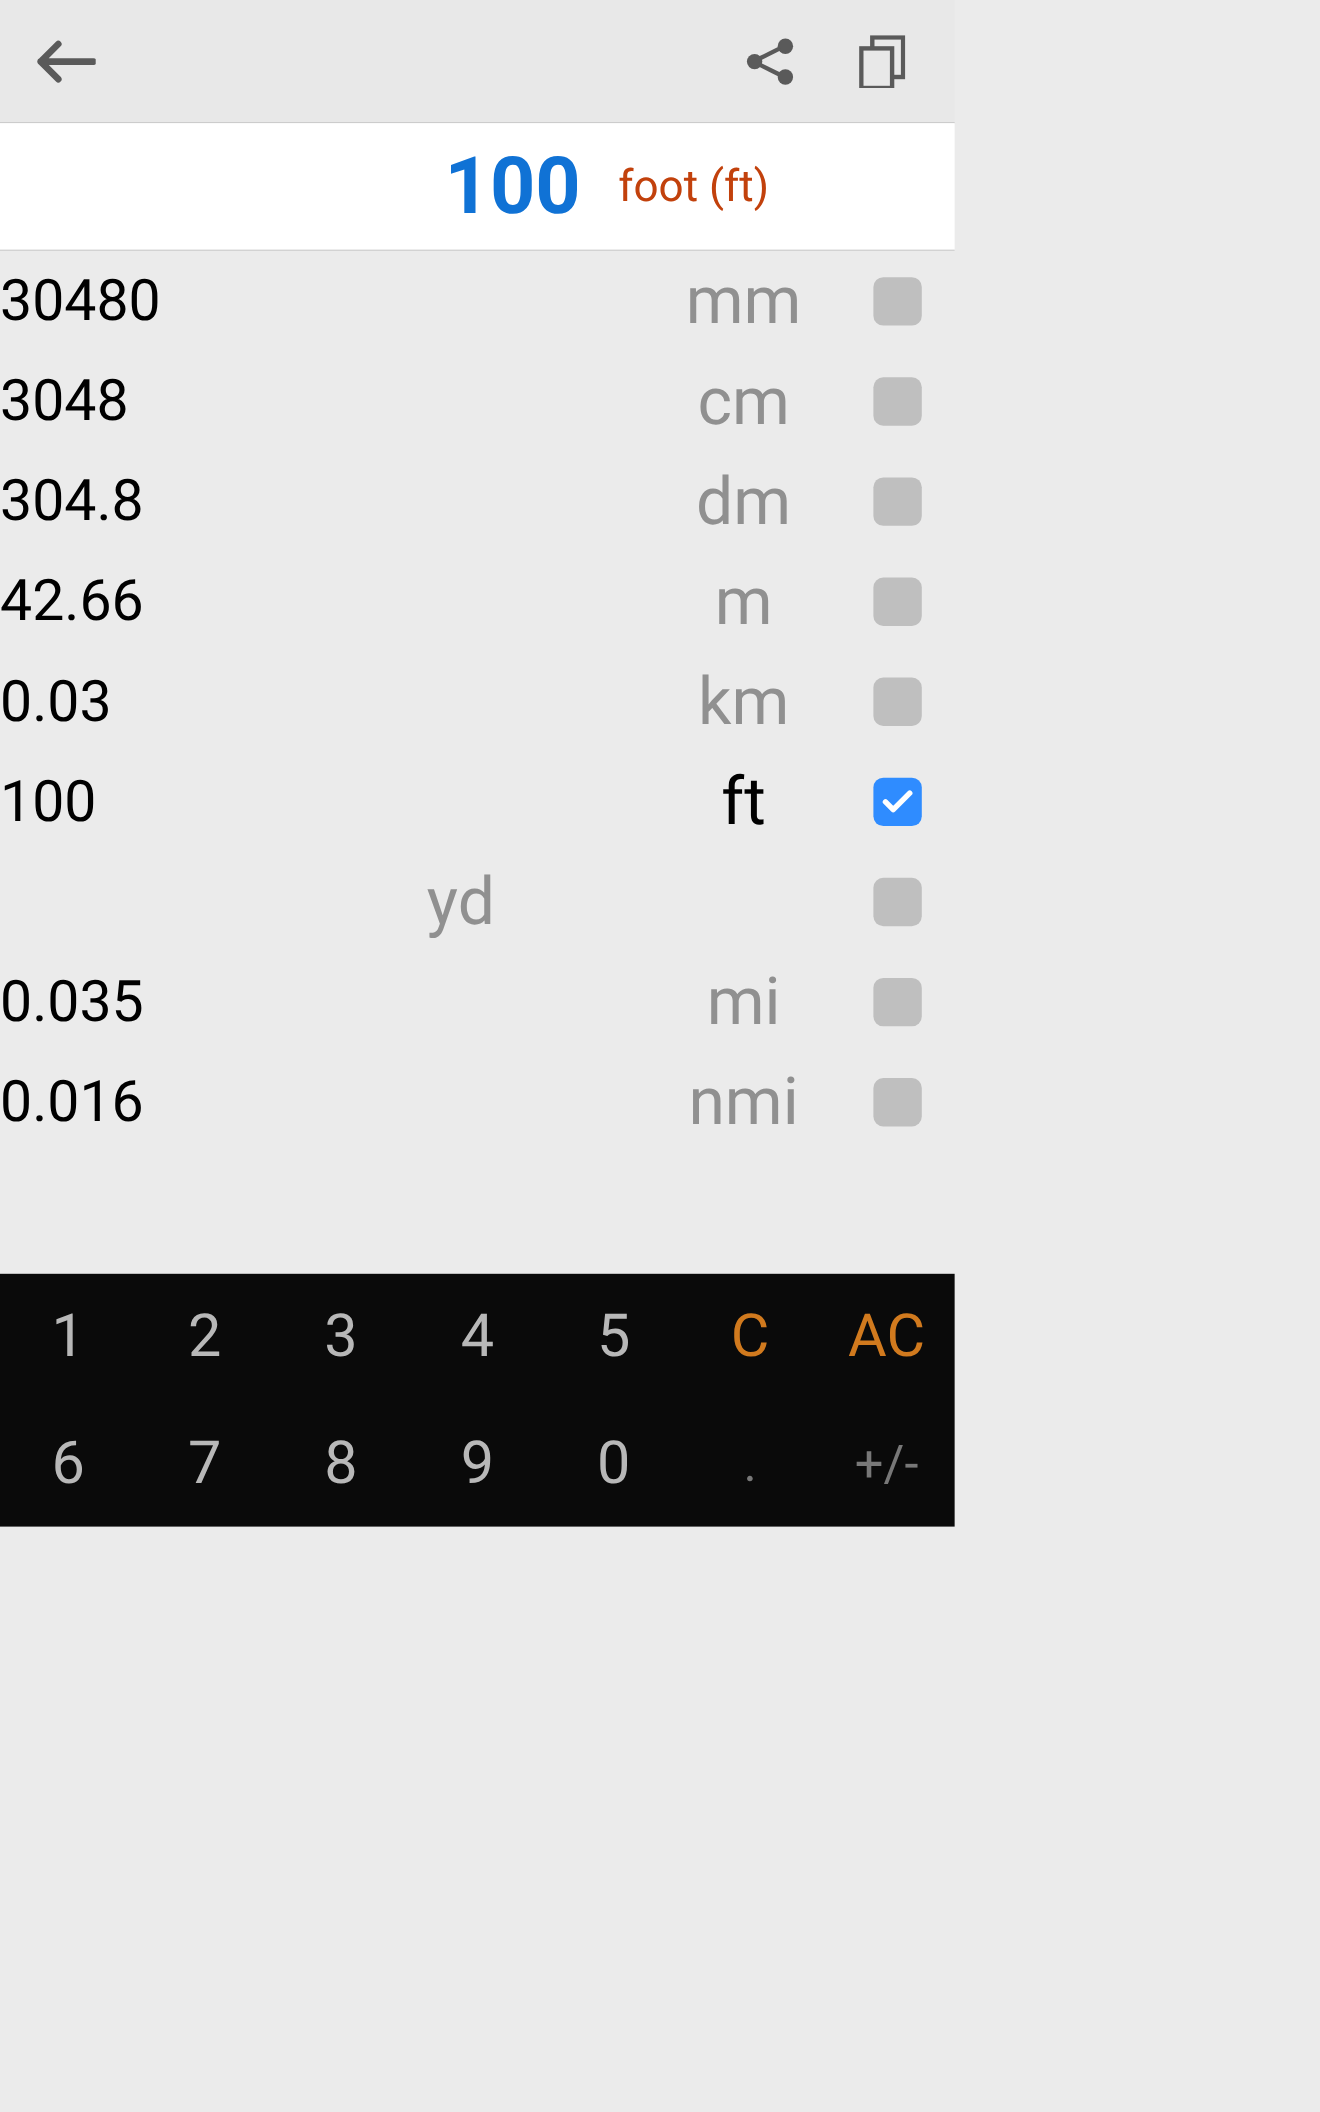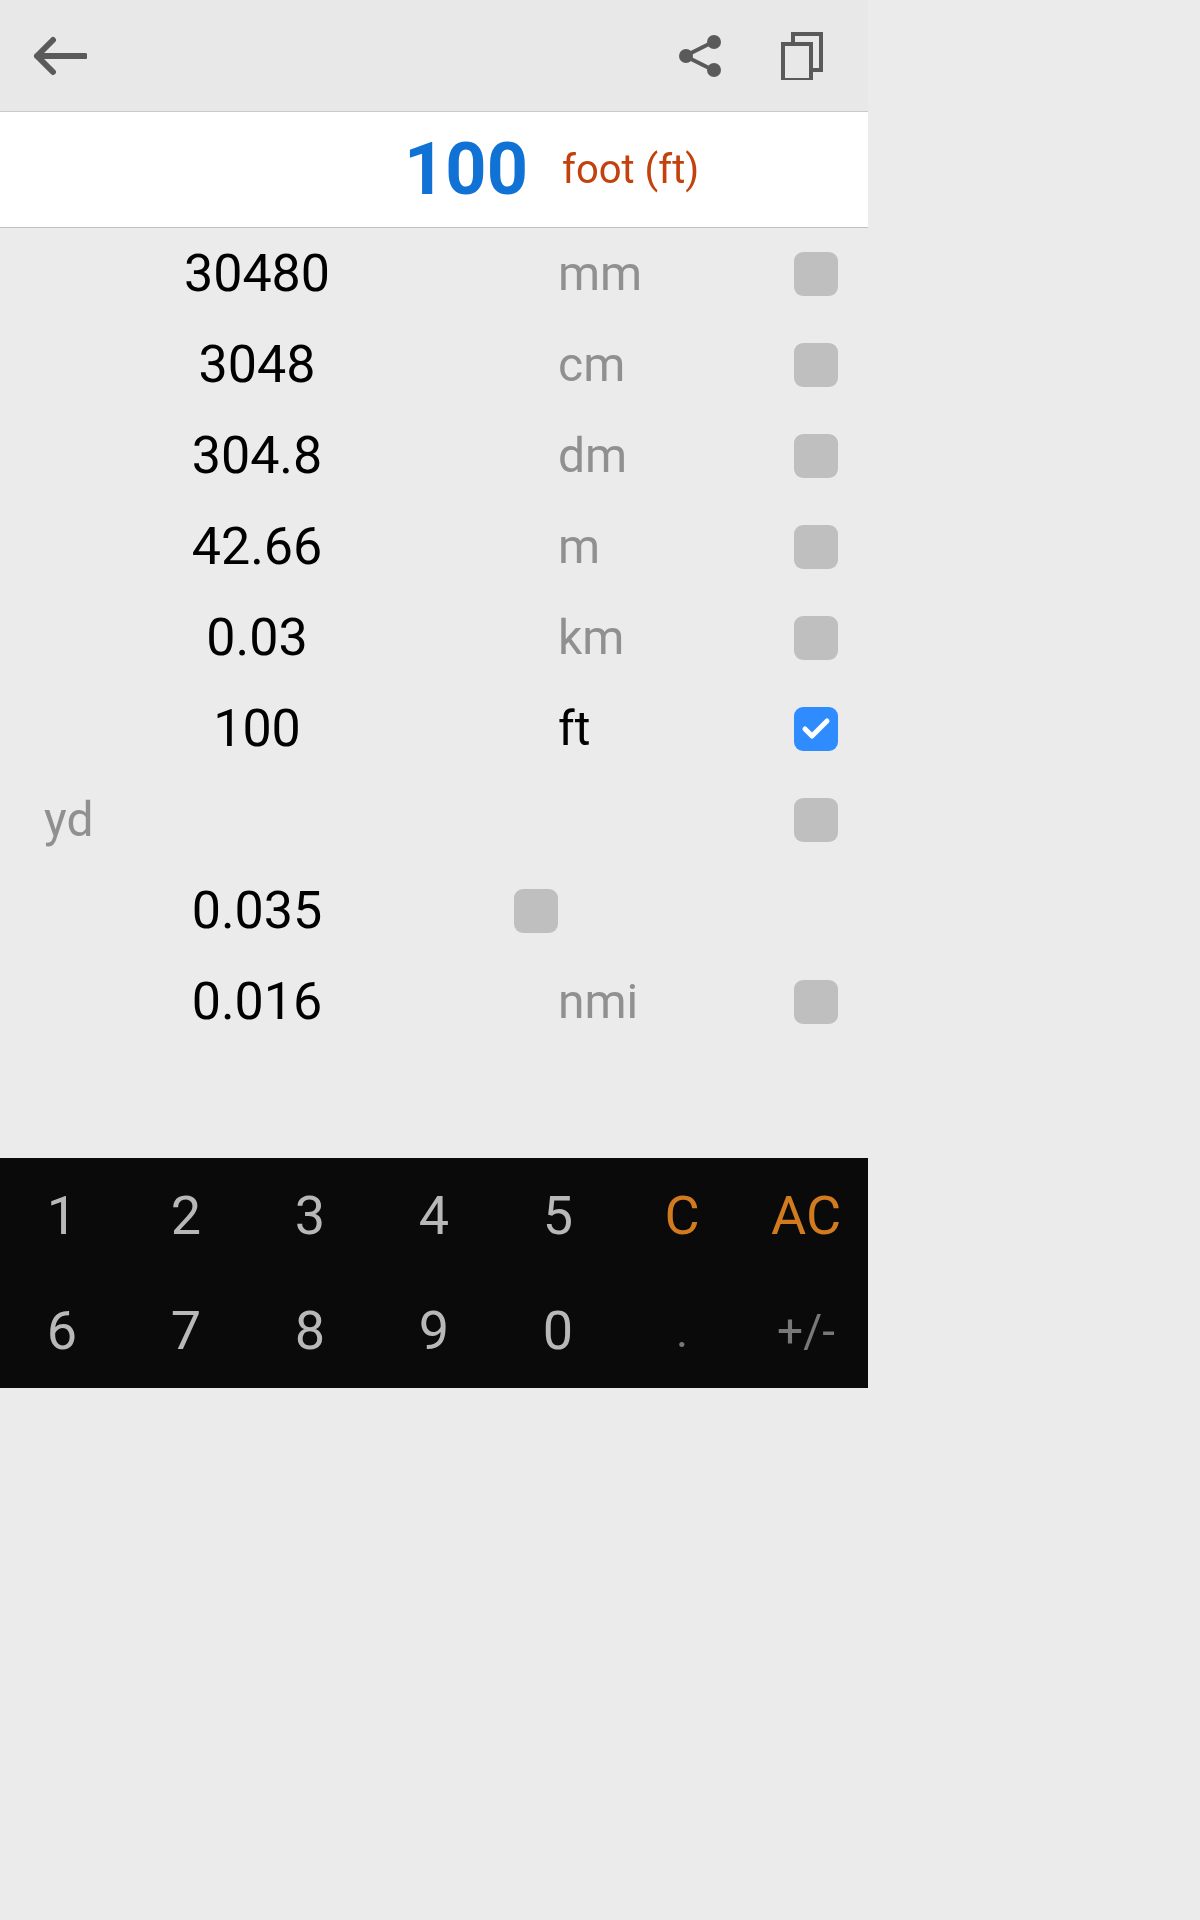--- a/index.html
+++ b/index.html
@@ -78,30 +78,31 @@
       overflow-y: auto;
     }
     .result-row {
       display: flex;
       align-items: center;
       height: 91px;
       padding: 0 30px 0 0;
     }
     .result-value {
       width: 514px;
-      text-align: center;
+      text-align: left;
       font-size: 52px;
       font-weight: 400;
       color: #000;
     }
     .result-unit {
       padding-left: 44px;
-      font-size: 48px;
+      font-size: 60px;
       color: #909090;
       flex: 1;
+      text-align: center;
     }
     .result-unit.selected {
       color: #000;
       font-weight: 400;
     }
     .checkbox {
       width: 44px;
       height: 44px;
       border-radius: 9px;
       background: #bfbfbf;
@@ -212,20 +213,21 @@
           <path d="M 4 12 L 11 19 L 26 4" stroke="#fff" stroke-width="5" fill="none" stroke-linecap="round" stroke-linejoin="round"></path>
         </svg>
       </div>
     </div>
     <div class="result-row">
       <div class="result-unit">yd</div>
       <div class="checkbox"></div>
     </div>
     <div class="result-row">
       <div class="result-value">0.035</div>
+      <div class="result-unit">mi</div>
       <div class="checkbox"></div>
     </div>
     <div class="result-row">
       <div class="result-value">0.016</div>
       <div class="result-unit">nmi</div>
       <div class="checkbox"></div>
     </div>
   </div>
 
 <div class="keypad">

